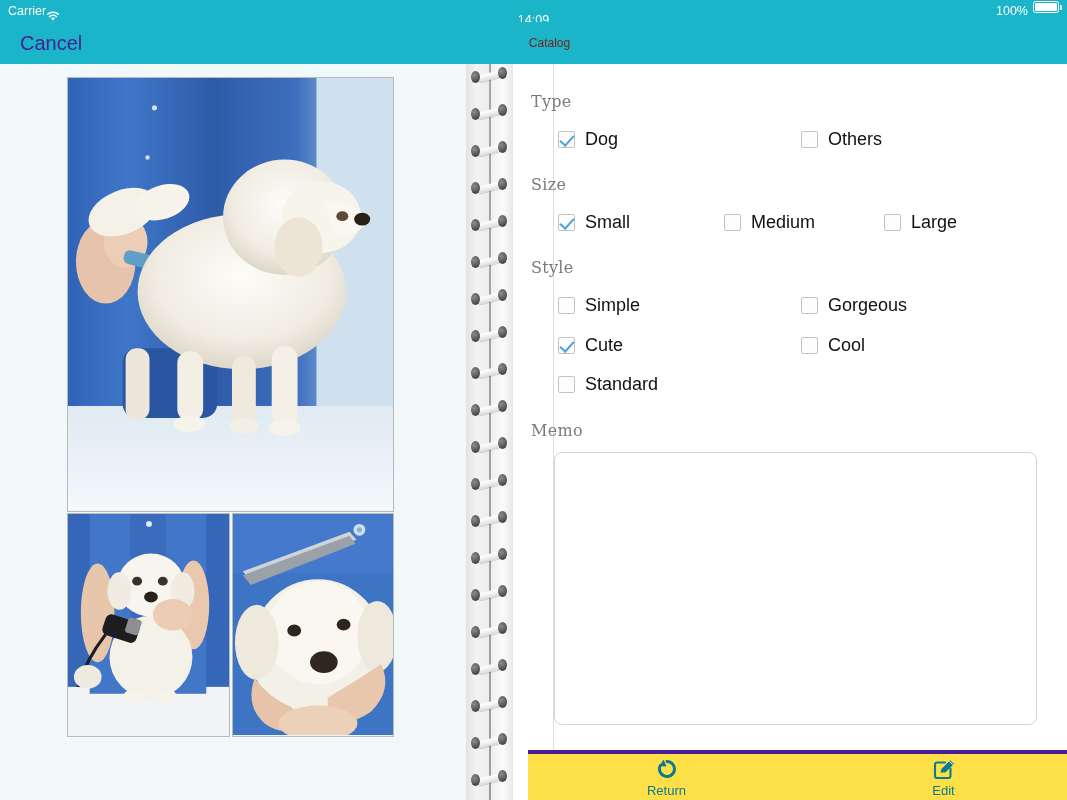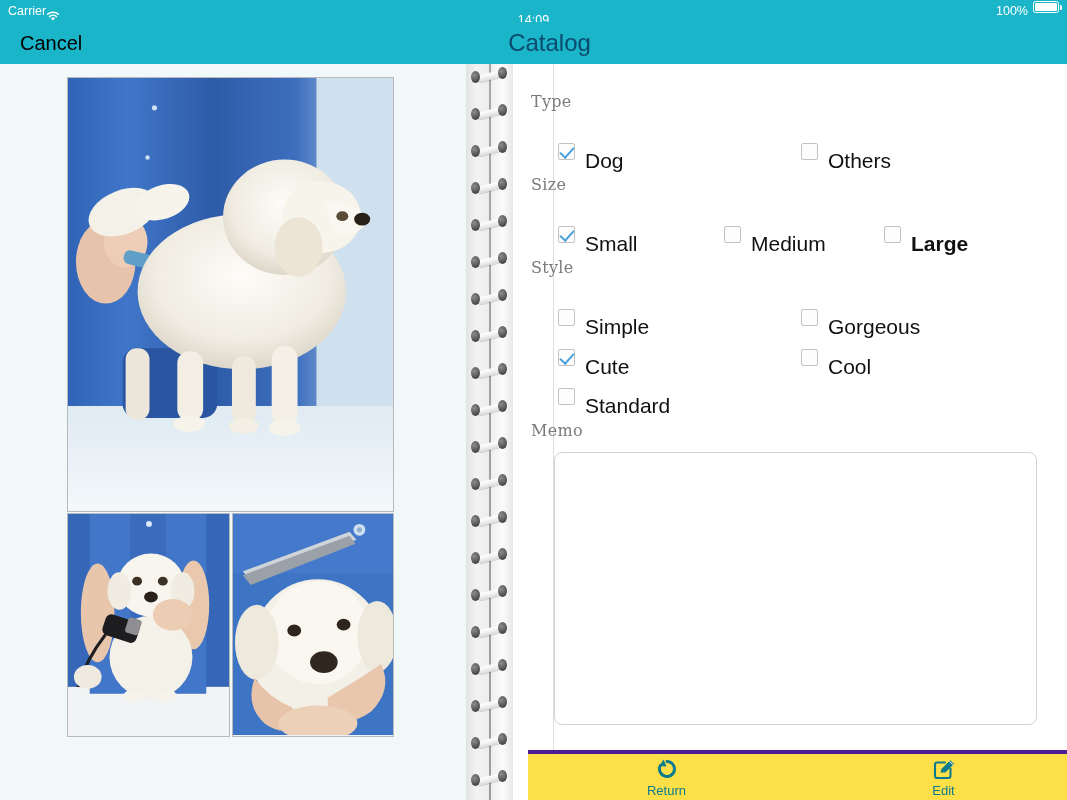--- a/index.html
+++ b/index.html
@@ -37,26 +37,26 @@
     width: 22px; background: #ffffff; border-radius: 1px;
   }
 
   
   .navbar {
     position: absolute; left: 0; top: 22px; width: 1067px; height: 42px;
     background: #1ab5c8;
   }
   .nav-cancel {
     position: absolute; left: 20px; top: 0; height: 42px; line-height: 42px;
-    color: #000000; font-size: 20px; cursor: pointer; background: none; border: none;
+    color: #4c1d95; font-size: 20px; cursor: pointer; background: none; border: none;
     font-family: "Liberation Sans", sans-serif;
   }
   .nav-title {
     position: absolute; left: 0; right: 0; top: 0; height: 42px; line-height: 42px;
-    text-align: center; color: #0c4a6e; font-size: 24px; padding-left: 32px;
+    text-align: center; color: #7f1d1d; font-size: 12px; padding-left: 32px;
   }
 
   
   .content { position: absolute; left: 0; top: 64px; width: 1067px; height: 736px; }
 
   .left-page {
     position: absolute; left: 0; top: 0; width: 466px; height: 736px;
     background: #f0f8fa;
   }
   .spine {
@@ -120,21 +120,21 @@
     width: 17px; height: 17px; border: 1.4px solid #c2c2c2; background: #fdfdfd;
     border-radius: 2px; position: relative; flex: 0 0 auto;
   }
   .cb-box.checked::after {
     content: "";
     position: absolute; left: 4px; top: 0px;
     width: 6px; height: 12px;
     border: solid #4aa3dd; border-width: 0 2.6px 2.6px 0;
     transform: rotate(42deg);
   }
-  .cb-label { font-size: 21px; color: #111111; white-space: nowrap; margin-top: 20px; }
+  .cb-label { font-size: 18px; color: #111111; white-space: nowrap; }
 
   .memo-box {
     position: absolute; left: 41px; top: 388px; width: 483px; height: 273px;
     border: 1px solid #d3d3d3; border-radius: 8px; background: #ffffff;
     font-family: "Liberation Sans", sans-serif; font-size: 15px; color: #222;
     padding: 10px; resize: none; outline: none;
   }
 
   
   .toolbar {
@@ -405,21 +405,21 @@
         <div class="section-label" style="left:18px; top:111px;">Size</div>
 
         <label class="cb-item" style="left:45px; top:148px;">
           <span class="cb-box checked"></span>
           <span class="cb-label">Small</span>
         </label>
         <label class="cb-item" style="left:211px; top:148px;">
           <span class="cb-box"></span>
           <span class="cb-label">Medium</span>
         </label>
-        <label class="cb-item" style="left:371px; top:148px;font-weight:bold;">
+        <label class="cb-item" style="left:371px; top:148px;">
           <span class="cb-box"></span>
           <span class="cb-label">Large</span>
         </label>
 
         <div class="section-label" style="left:18px; top:194px;">Style</div>
 
         <label class="cb-item" style="left:45px; top:231px;">
           <span class="cb-box"></span>
           <span class="cb-label">Simple</span>
         </label>

